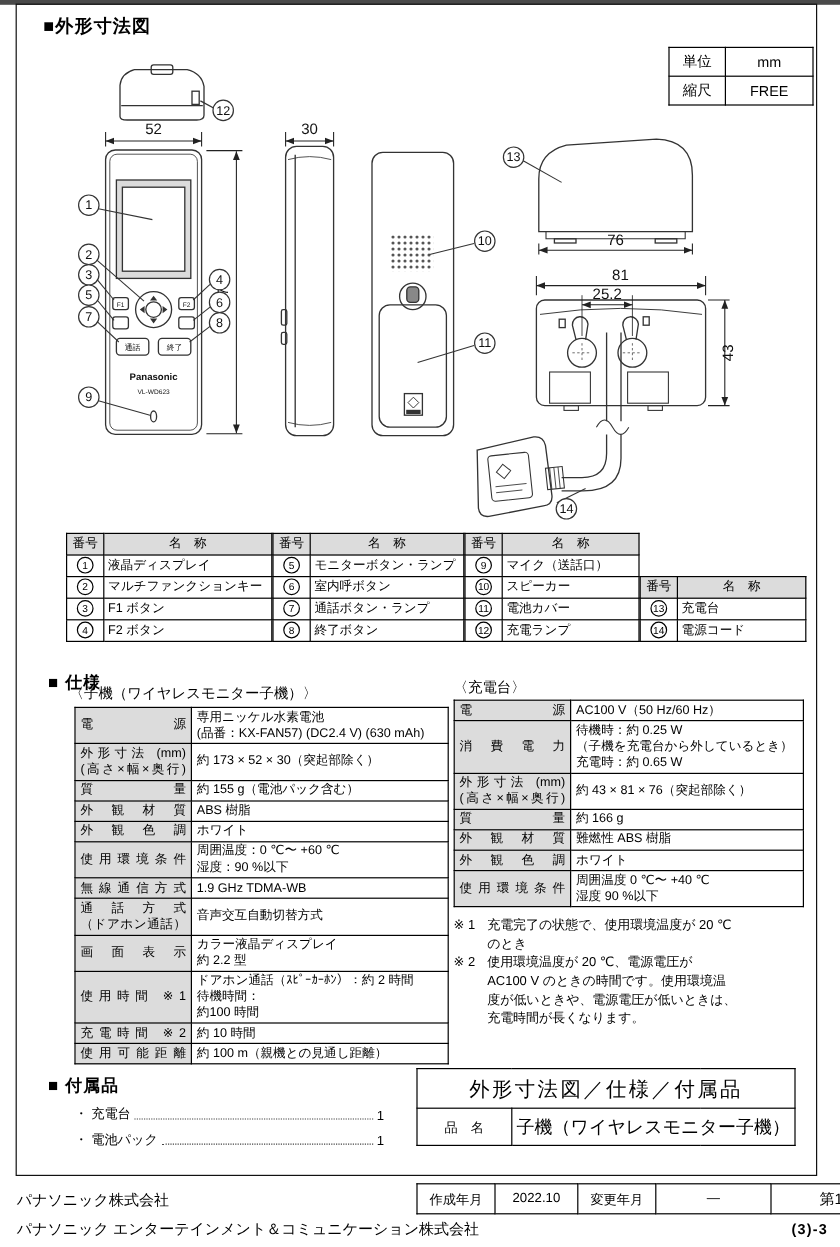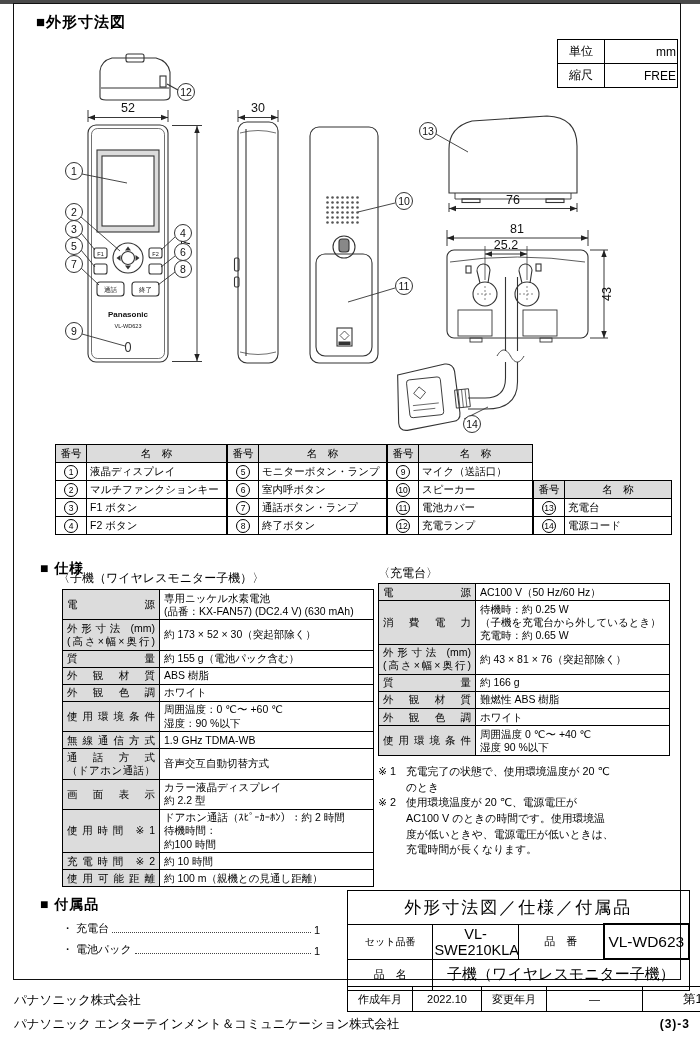--- a/index.html
+++ b/index.html
@@ -9,21 +9,21 @@
   table{border-collapse:collapse;}
   td{border:1px solid #000;vertical-align:middle;}
   
   .topedge{left:0;top:0;width:700px;height:4px;background:#4a4a4a;}
   .frame{left:13px;top:3px;width:668px;height:977px;border:1.6px solid #111;box-sizing:border-box;}
   .pagetitle{left:36px;top:13px;font-size:15px;font-weight:bold;letter-spacing:1px;}
   
   .units{left:557px;top:39px;font-size:12px;}
   .units td{text-align:center;height:21px;}
   .units .ul{width:44px;}
-  .units .uv{width:70px;text-align:right;}
+  .units .uv{width:70px;}
   
   .parts{left:55px;top:444px;display:flex;align-items:flex-end;font-size:10.5px;}
   .pt td{padding:1px 3px;height:15px;line-height:1.3;}
   .pt .h{background:#dcdcdc;text-align:center;}
   .pn{width:24px;text-align:center;padding:1px 1px;}
   .circ{display:inline-block;width:12px;height:12px;border:1px solid #000;border-radius:50%;
         font-size:8.5px;line-height:12px;text-align:center;}
   
   .h2{font-size:14px;font-weight:bold;letter-spacing:1px;}
   .sub{font-size:12px;}
@@ -36,21 +36,21 @@
   .note-m{width:28px;flex:none;}
   .note-t{flex:1;white-space:pre-line;}
   
   .acc{width:258px;font-size:11px;}
   .acc-row{display:flex;align-items:flex-end;margin-bottom:6px;}
   .acc-b{flex:none;margin-right:3px;}
   .acc-n{flex:none;}
   .acc-l{flex:1;border-bottom:1.5px dotted #444;margin:0 3px 3px 3px;}
   .acc-q{flex:none;}
   
-  .tb{width:343px;table-layout:fixed;}
+  .tb{width:316px;table-layout:fixed;}
   .tb td{text-align:center;}
   .tb-h{height:30px;font-size:17px;letter-spacing:2px;}
   .tb-sl{width:58px;font-size:10px;height:27px;}
   .tb-sv{width:112px;font-size:14.5px;}
   .tb-ml{width:50px;font-size:11px;}
   .tb-mv{font-size:15.5px;border:2px solid #000;}
   .tb-nl{font-size:11px;height:28px;}
   .tb-nv{font-size:15px;}
   
   .rev{width:409px;table-layout:fixed;font-size:11px;}
@@ -474,26 +474,20 @@
     <span class="acc-q">1</span>
   </div>
 </div>
 
 <table class="abs tb" style="left:347px;top:890px">
   <tbody>
       <tr>
         <td colspan="4" class="tb-h">外形寸法図／仕様／付属品</td>
       </tr>
   <tr>
-    <td class="tb-sl">セット品番</td>
-    <td class="tb-sv">VL-SWE210KLA</td>
-    <td class="tb-ml">品　番</td>
-    <td class="tb-mv">VL-WD623</td>
-  </tr>
-  <tr>
     <td class="tb-nl">品　名</td>
     <td colspan="3" class="tb-nv">子機（ワイヤレスモニター子機）</td>
   </tr>
 </tbody>
   </table>
 
 <table class="abs rev" style="left:347px;top:986px">
   <tbody>
       <tr>
     <td style="width:62px">作成年月</td>

